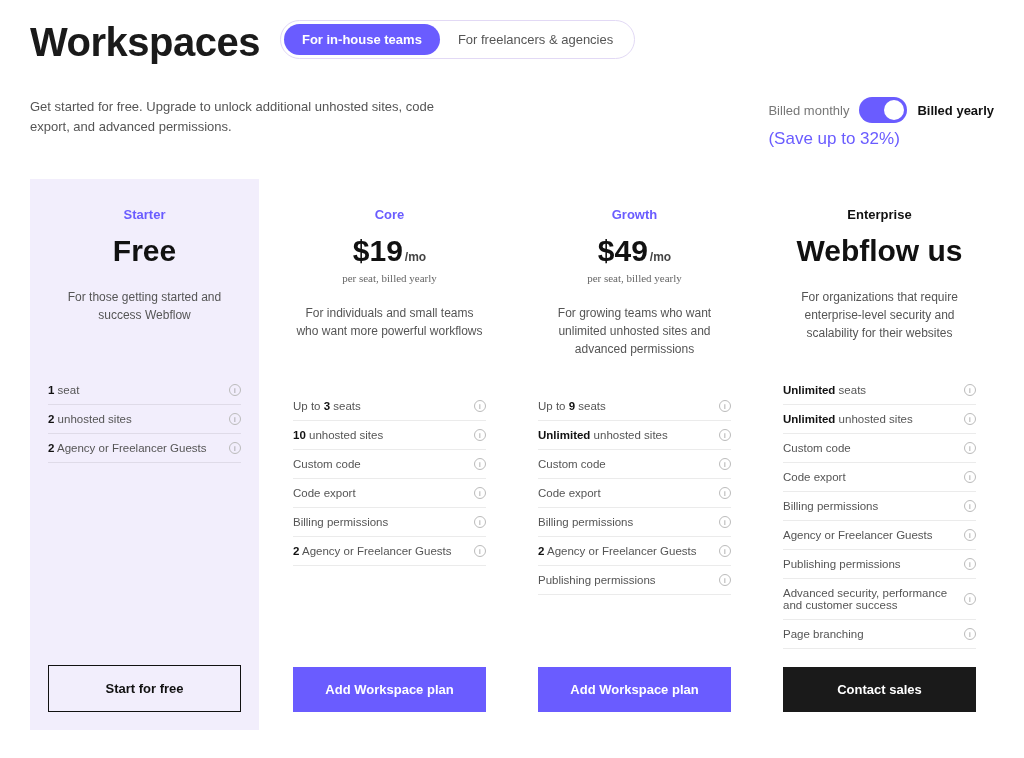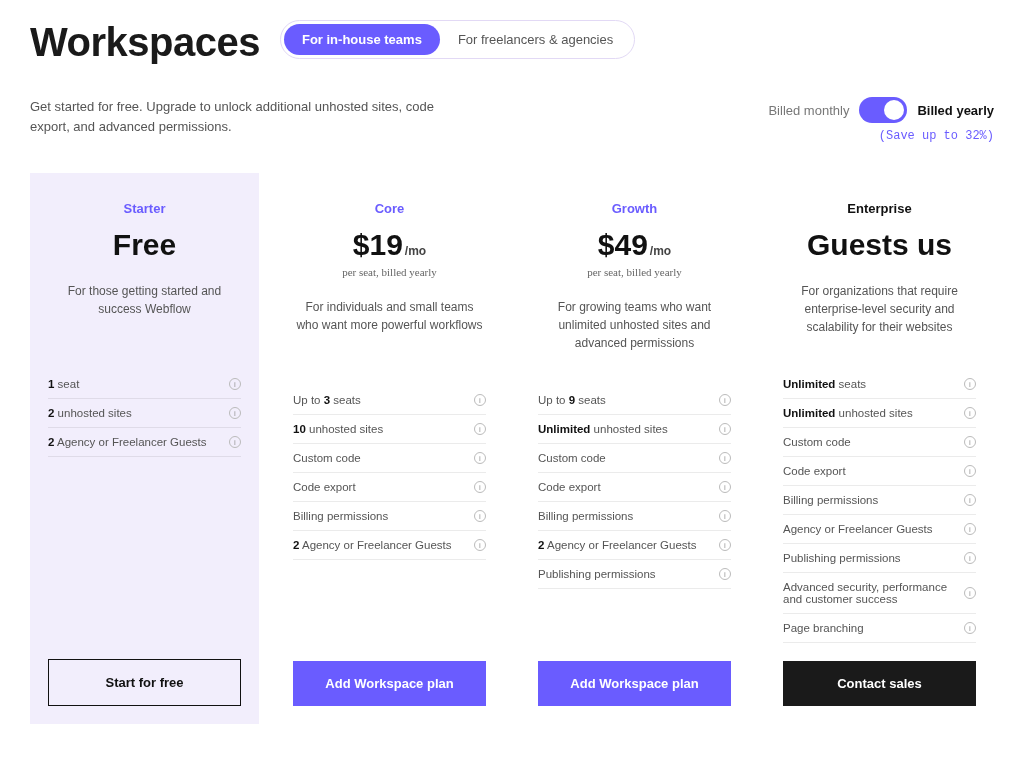--- a/index.html
+++ b/index.html
@@ -44,21 +44,20 @@
     align-items: flex-start;
     margin-top: 32px;
   }
   .subheading {
     font-size: 13px;
     color: #555;
     max-width: 440px;
     line-height: 1.5;
   }
   .billing-toggle {
-    text-align: right;
   }
   .billing-row {
     display: flex;
     align-items: center;
     gap: 10px;
     font-size: 13px;
   }
   .billing-row .lbl { color: #777; }
   .billing-row .lbl.active { color: #111; font-weight: 600; }
   .switch {
@@ -66,24 +65,23 @@
     background: #6a5cff;
     border-radius: 20px;
     position: relative;
     cursor: pointer;
   }
   .switch .knob {
     width: 20px; height: 20px; background: #fff; border-radius: 50%;
     position: absolute; top: 3px; right: 3px;
   }
   .save-note {
-    font-size: 12px;
+    font-size: 17px;
     color: #6a5cff;
     margin-top: 6px;
-    font-family: Liberation Mono, monospace;
   }
 
   .plans {
     display: grid;
     grid-template-columns: repeat(4, 1fr);
     gap: 16px;
     margin-top: 30px;
   }
   .plan {
     background: #fff;
@@ -275,21 +273,21 @@
         </div>
         <div class="feature">
           <span class="txt">Publishing permissions</span>
           <span class="info-icon">i</span>
         </div>
       </div>
       <button class="cta primary">Add Workspace plan</button>
     </div>
     <div class="plan enterprise">
       <div class="plan-name">Enterprise</div>
-      <div class="price-row"><span class="price">Guests us</span></div>
+      <div class="price-row"><span class="price">Webflow us</span></div>
       <div class="plan-desc">For organizations that require enterprise-level security and scalability for their websites</div>
       <div class="features">
         <div class="feature">
           <span class="txt"><strong>Unlimited</strong> seats</span>
           <span class="info-icon">i</span>
         </div>
         <div class="feature">
           <span class="txt"><strong>Unlimited</strong> unhosted sites</span>
           <span class="info-icon">i</span>
         </div>

